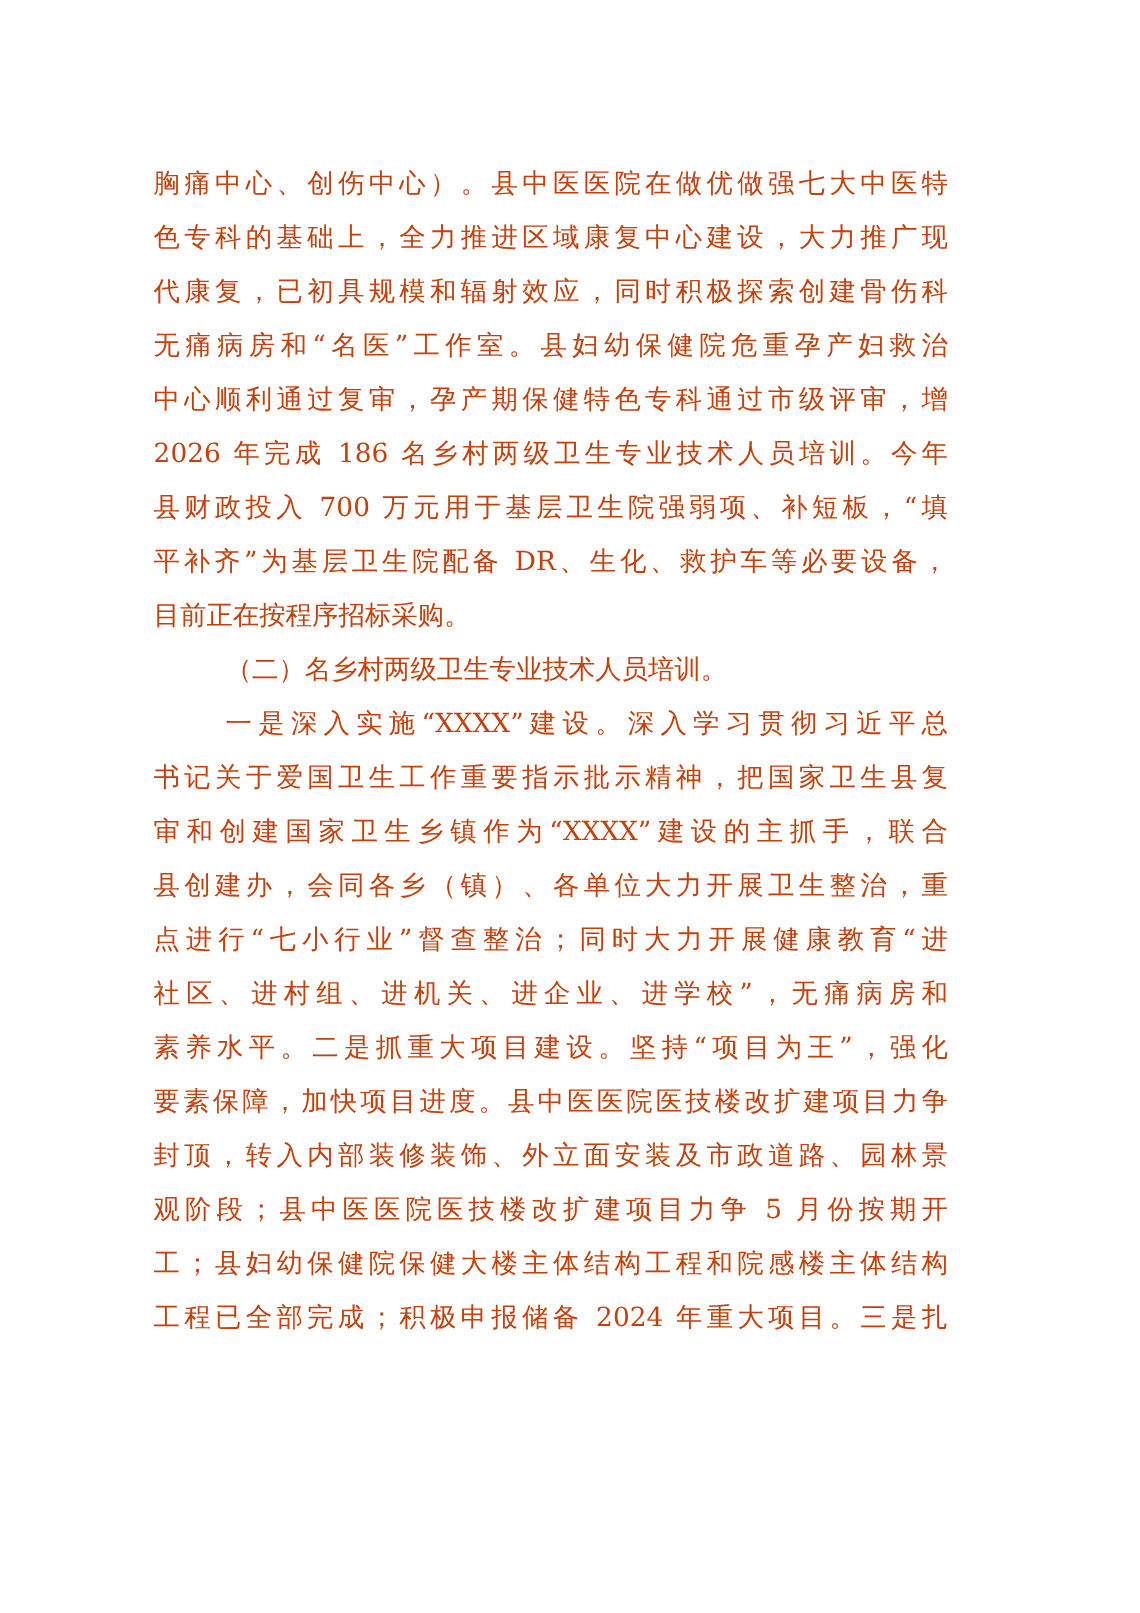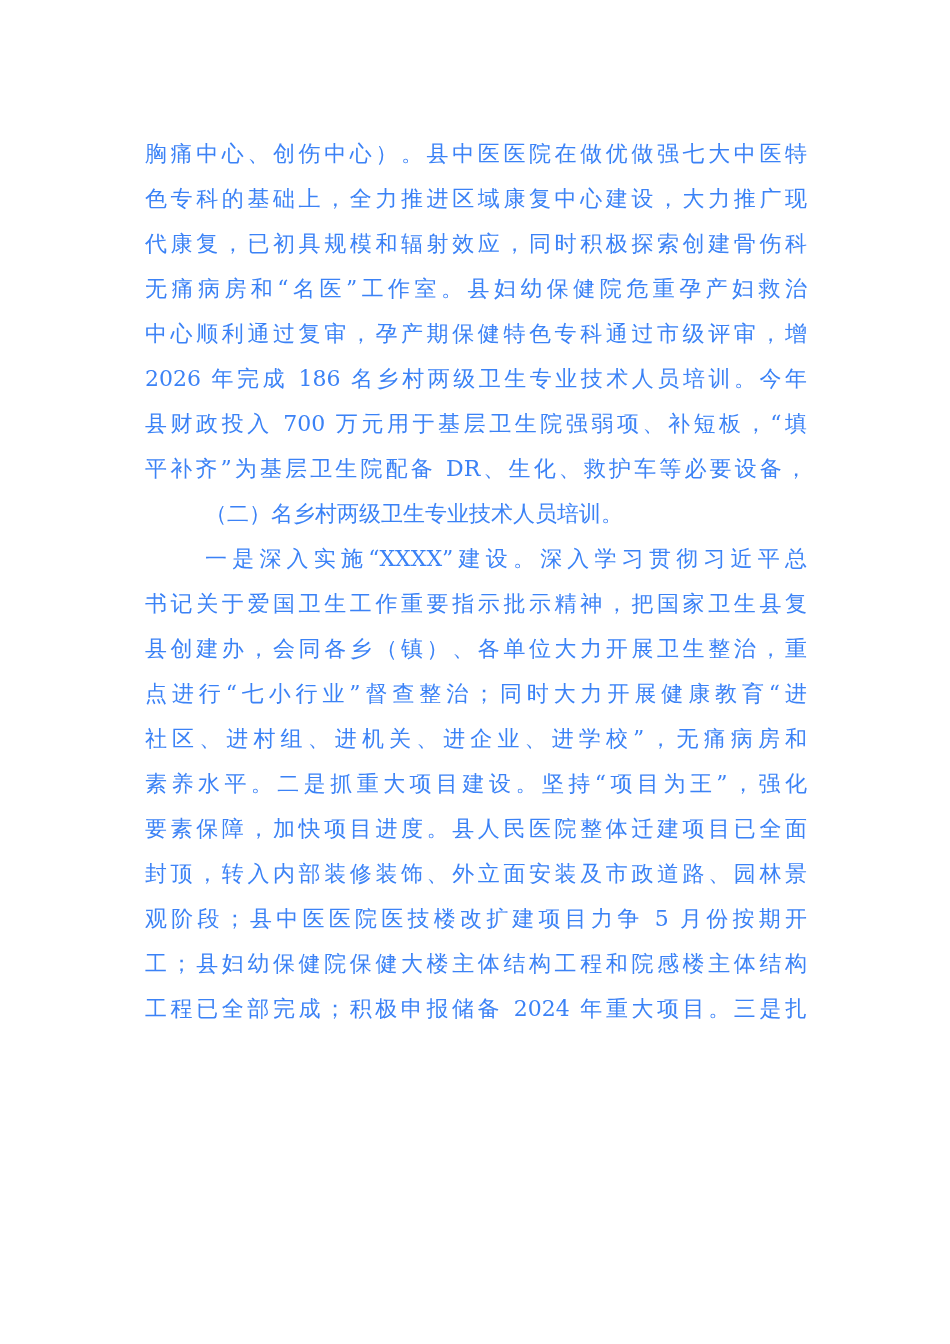--- a/index.html
+++ b/index.html
@@ -8,25 +8,25 @@
     background: #ffffff;
   }
   body {
     width: 950px;
     height: 1344px;
     position: relative;
     overflow: hidden;
   }
   .page {
     position: absolute;
-    left: 145px;
+    left: 128px;
     top: 131px;
     width: 662px;
     font-family: "DejaVu Serif", "Liberation Serif", serif;
-    color: #3b82f6;
+    color: #c2410c;
   }
   .line {
     height: 45px;
     line-height: 45px;
     font-size: 22px;
     white-space: nowrap;
     text-align: justify;
     text-align-last: justify;
     letter-spacing: 0px;
   }
@@ -47,32 +47,34 @@
 <div class="page">
   <div class="paragraph">
     <div class="line">胸痛中心、创伤中心）。县中医医院在做优做强七大中医特</div>
     <div class="line">色专科的基础上，全力推进区域康复中心建设，大力推广现</div>
     <div class="line">代康复，已初具规模和辐射效应，同时积极探索创建骨伤科</div>
     <div class="line">无痛病房和“名医”工作室。县妇幼保健院危重孕产妇救治</div>
     <div class="line">中心顺利通过复审，孕产期保健特色专科通过市级评审，增</div>
     <div class="line">2026 年完成 186 名乡村两级卫生专业技术人员培训。今年</div>
     <div class="line">县财政投入 700 万元用于基层卫生院强弱项、补短板，“填</div>
     <div class="line">平补齐”为基层卫生院配备 DR、生化、救护车等必要设备，</div>
+    <div class="line last">目前正在按程序招标采购。</div>
   </div>
 
   <div class="paragraph">
     <div class="line heading">（二）名乡村两级卫生专业技术人员培训。</div>
   </div>
 
   <div class="paragraph">
     <div class="line indent">一是深入实施“XXXX”建设。深入学习贯彻习近平总</div>
     <div class="line">书记关于爱国卫生工作重要指示批示精神，把国家卫生县复</div>
+    <div class="line">审和创建国家卫生乡镇作为“XXXX”建设的主抓手，联合</div>
     <div class="line">县创建办，会同各乡（镇）、各单位大力开展卫生整治，重</div>
     <div class="line">点进行“七小行业”督查整治；同时大力开展健康教育“进</div>
     <div class="line">社区、进村组、进机关、进企业、进学校”，无痛病房和</div>
     <div class="line">素养水平。二是抓重大项目建设。坚持“项目为王”，强化</div>
-    <div class="line">要素保障，加快项目进度。县人民医院整体迁建项目已全面</div>
+    <div class="line">要素保障，加快项目进度。县中医医院医技楼改扩建项目力争</div>
     <div class="line">封顶，转入内部装修装饰、外立面安装及市政道路、园林景</div>
     <div class="line">观阶段；县中医医院医技楼改扩建项目力争 5 月份按期开</div>
     <div class="line">工；县妇幼保健院保健大楼主体结构工程和院感楼主体结构</div>
     <div class="line">工程已全部完成；积极申报储备 2024 年重大项目。三是扎</div>
   </div>
 </div>
 
 </body></html>

